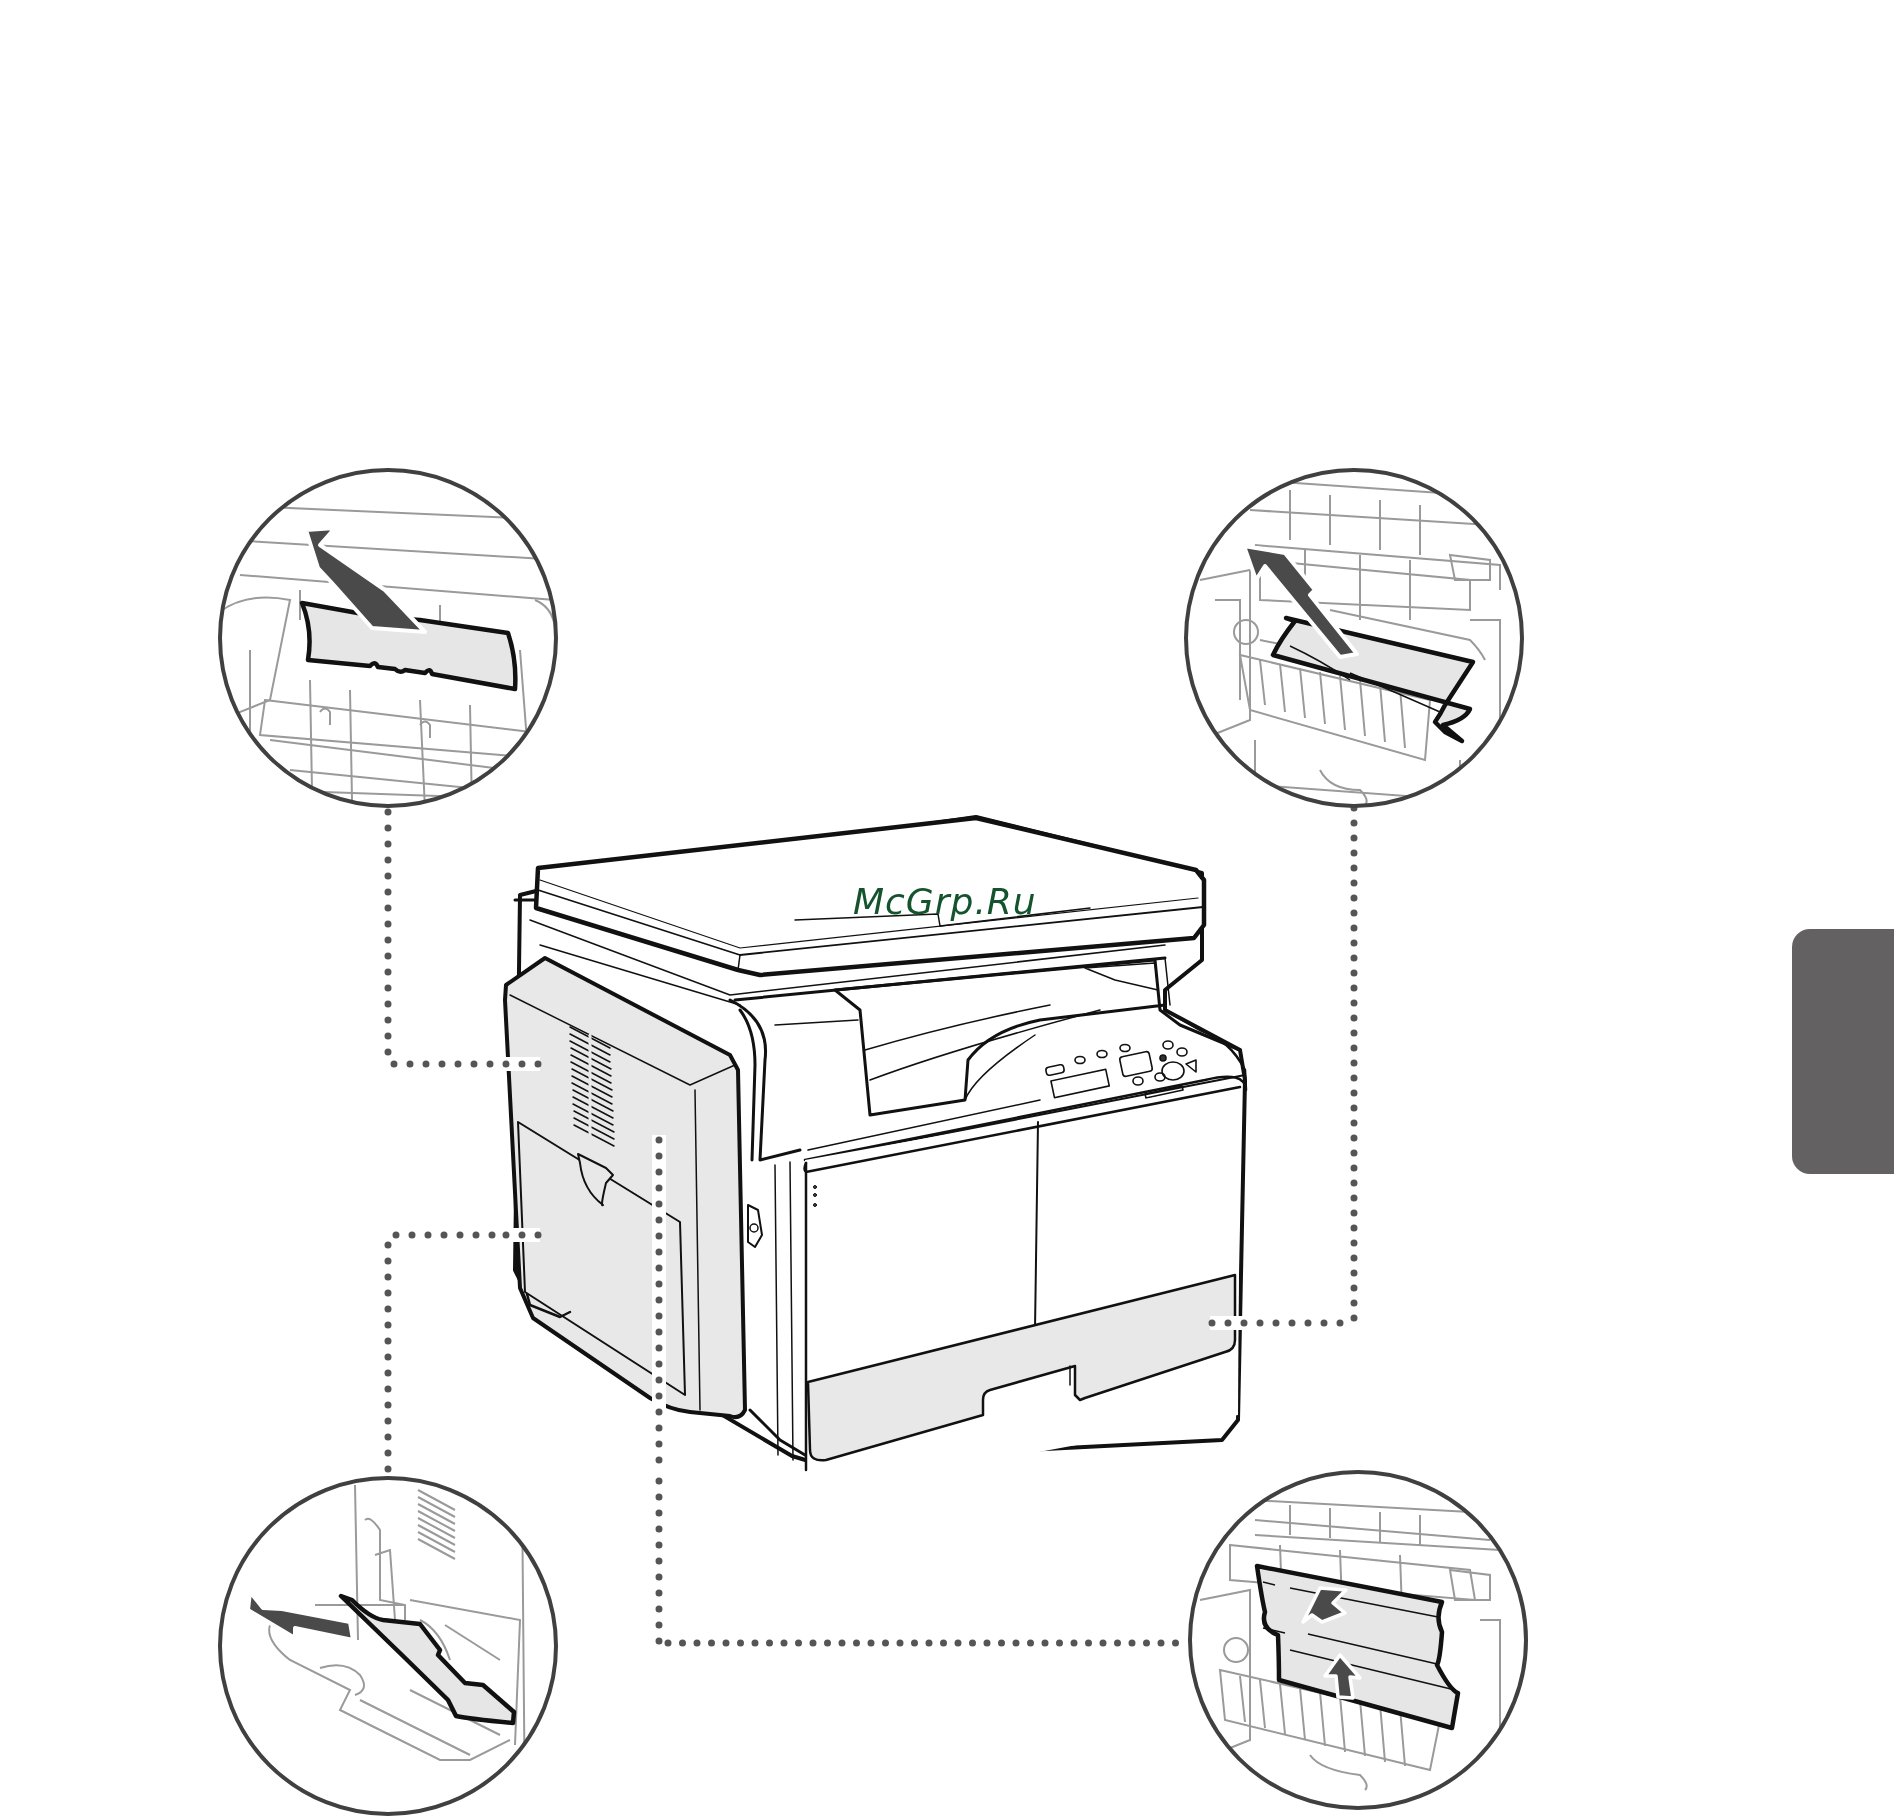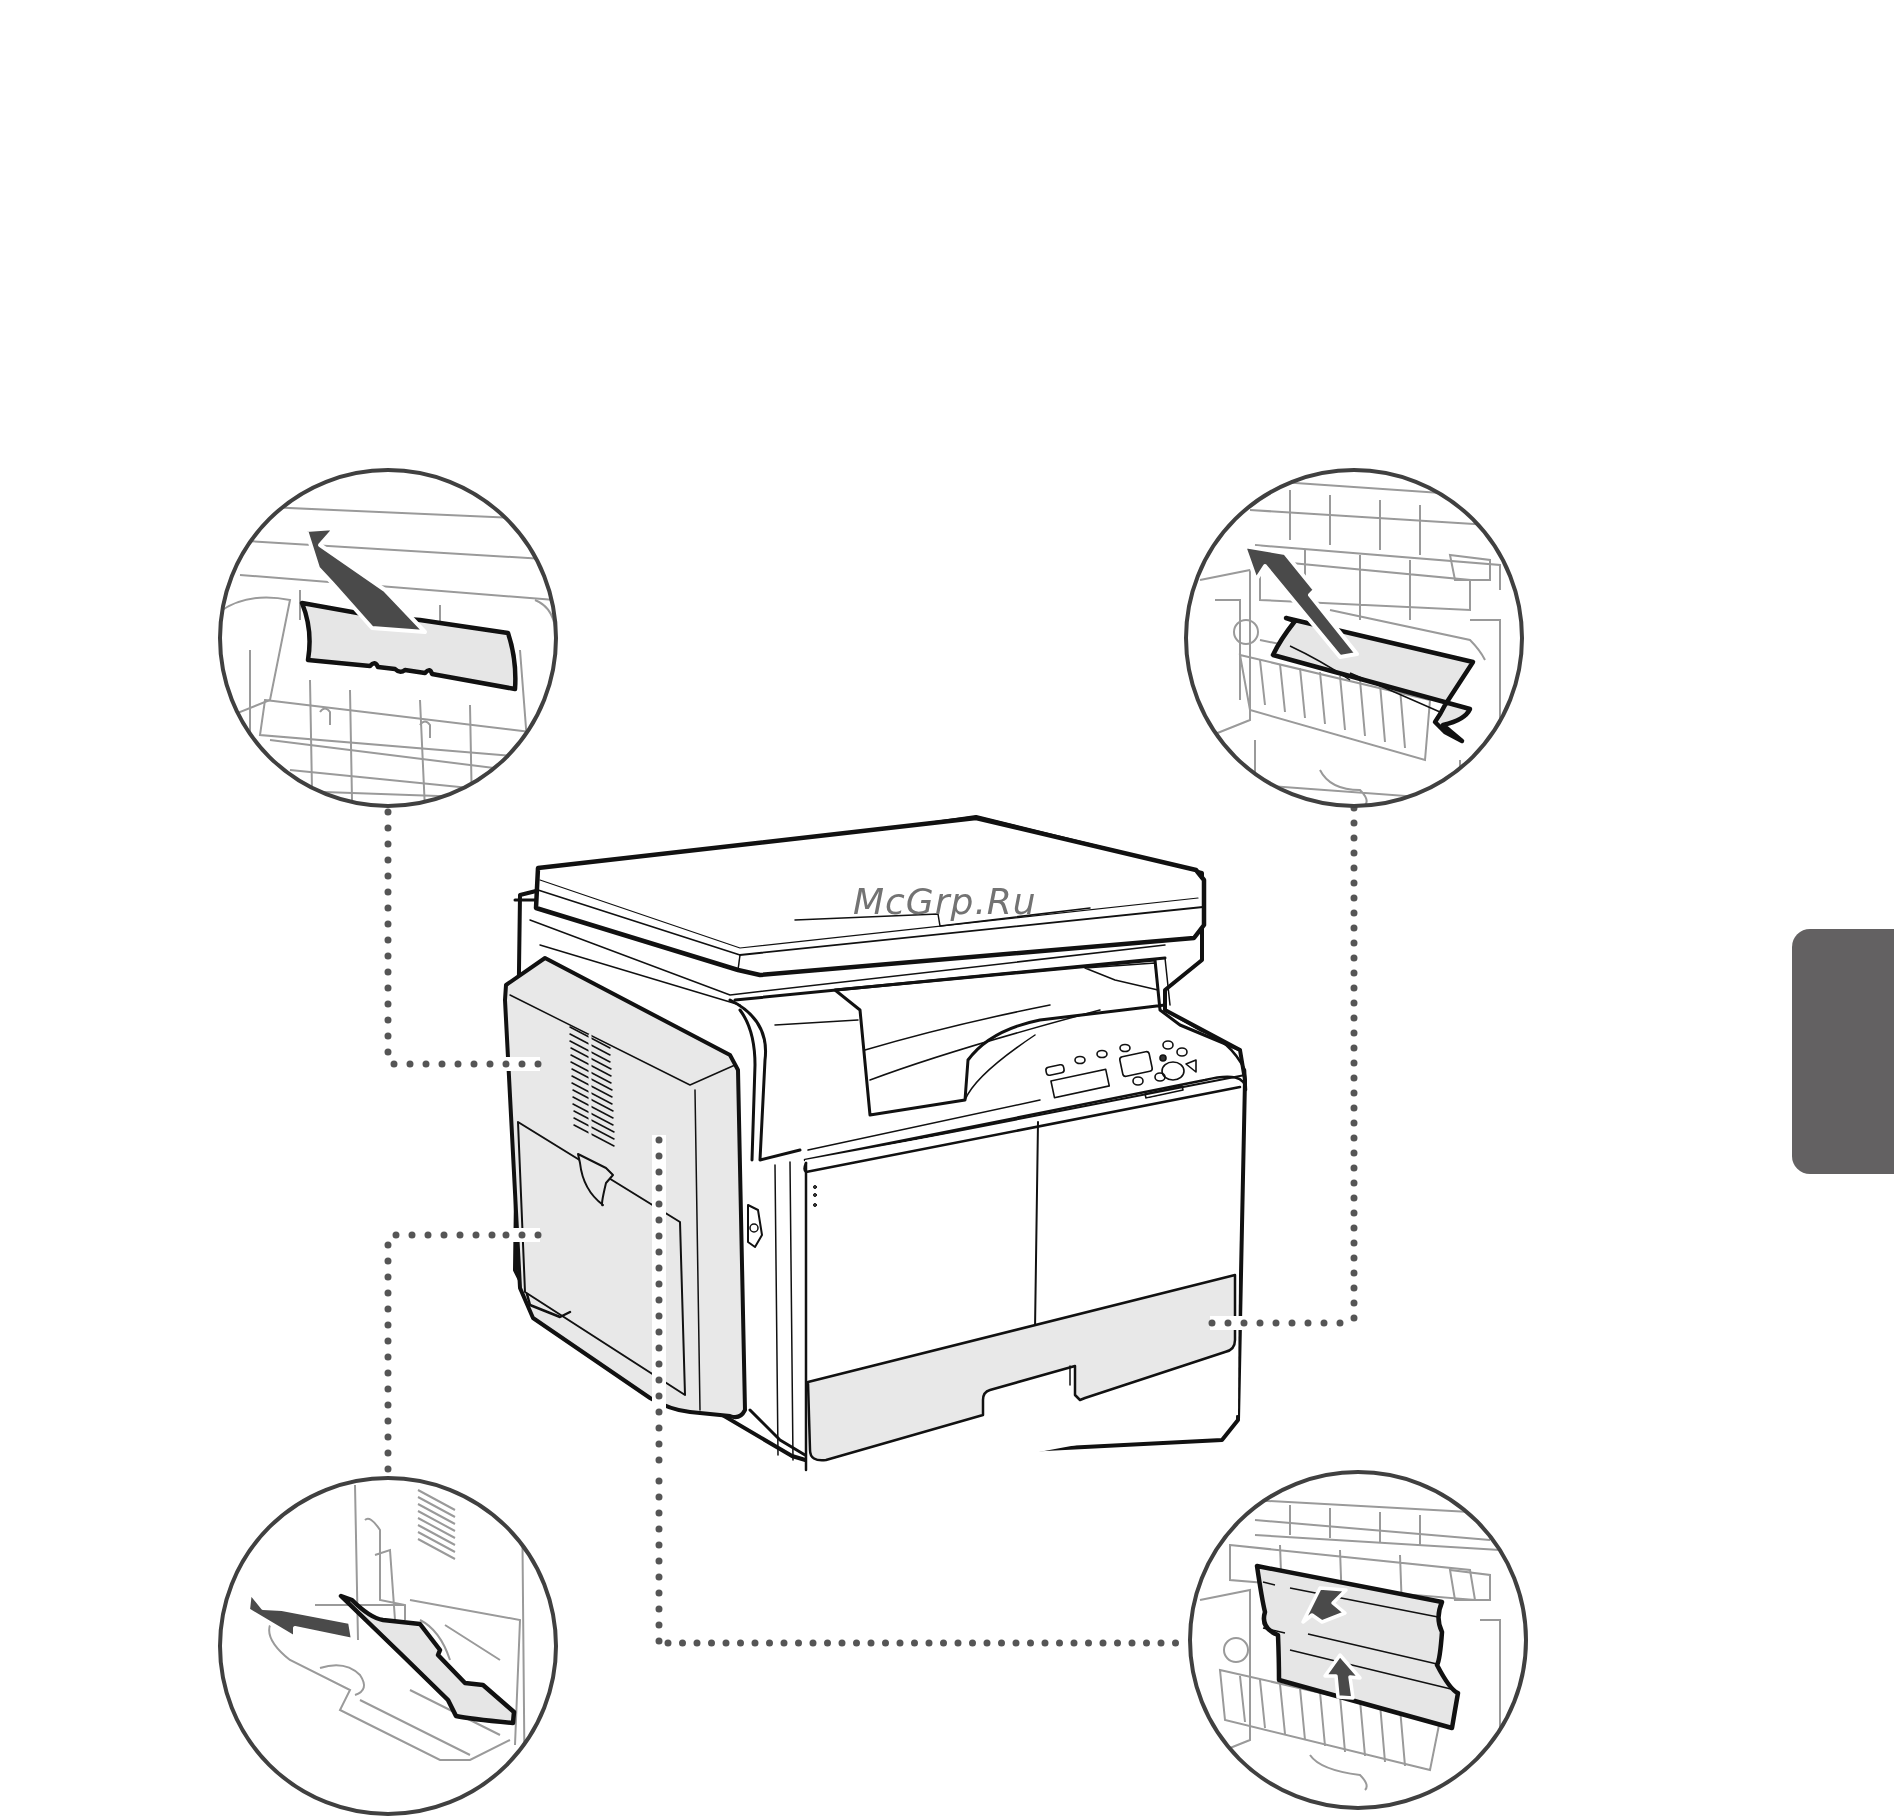--- a/index.html
+++ b/index.html
@@ -229,15 +229,15 @@
       <path d="M1480 1620 L1500 1620 L1500 1740"></path>
     </g>
     <path d="M1257 1566 L1442 1602 Q1435 1618 1442 1632 Q1440 1660 1437 1665 Q1450 1690 1458 1693 Q1455 1710 1452 1728 L1279 1680 Q1279 1660 1278 1635 Q1260 1628 1265 1612 Q1262 1600 1257 1566 Z" fill="#e6e6e6" stroke="#111" stroke-width="4.5" stroke-linejoin="round"></path>
     <path d="M1263 1582 L1275 1585 M1290 1588 L1438 1617 M1263 1628 L1285 1633 M1308 1634 L1437 1664 M1290 1650 L1455 1690" fill="none" stroke="#111" stroke-width="1.5"></path>
     <path d="M1320 1588 L1346 1590 L1333 1603 L1345 1613 L1322 1622 L1312 1615 L1303 1622 Z" fill="#4a4a4a" stroke="#ffffff" stroke-width="3.5" stroke-linejoin="round"></path>
     <path d="M1340 1655 L1360 1678 L1350 1677 L1353 1698 L1338 1697 L1336 1676 L1325 1676 Z" fill="#4a4a4a" stroke="#ffffff" stroke-width="3.5" stroke-linejoin="round"></path>
     <circle cx="1358" cy="1640" r="168" fill="none" stroke="#404040" stroke-width="4"></circle>
   </g>
 </svg>
 
-<div class="watermark" style="color: #737373;">McGrp.Ru</div>
+<div class="watermark" style="color: #14532d;">McGrp.Ru</div>
 <div class="side-tab" style="background: rgb(99, 97, 98);"></div>
 </div>
 
 </body></html>

